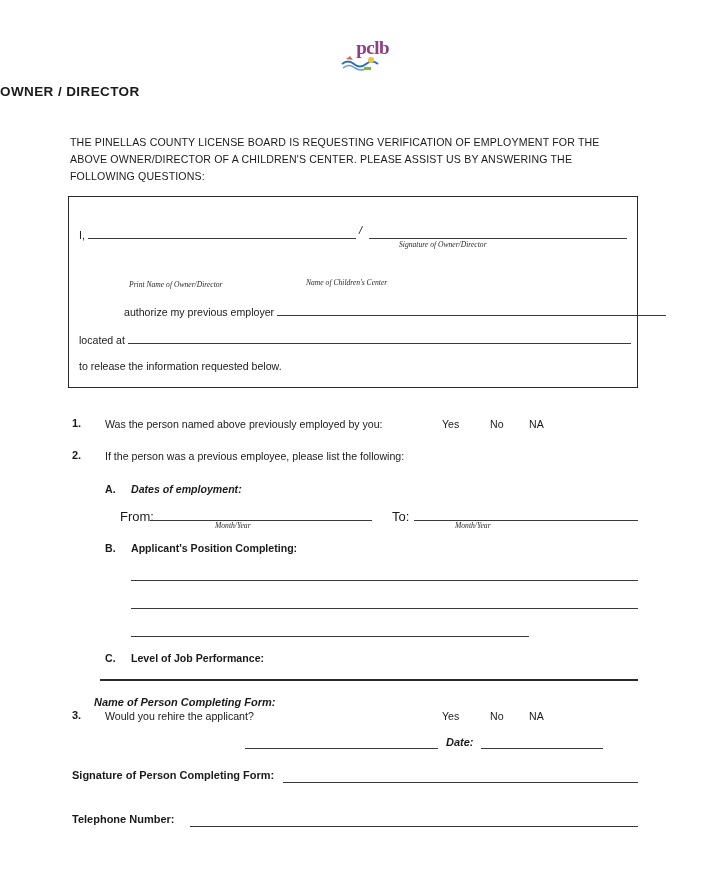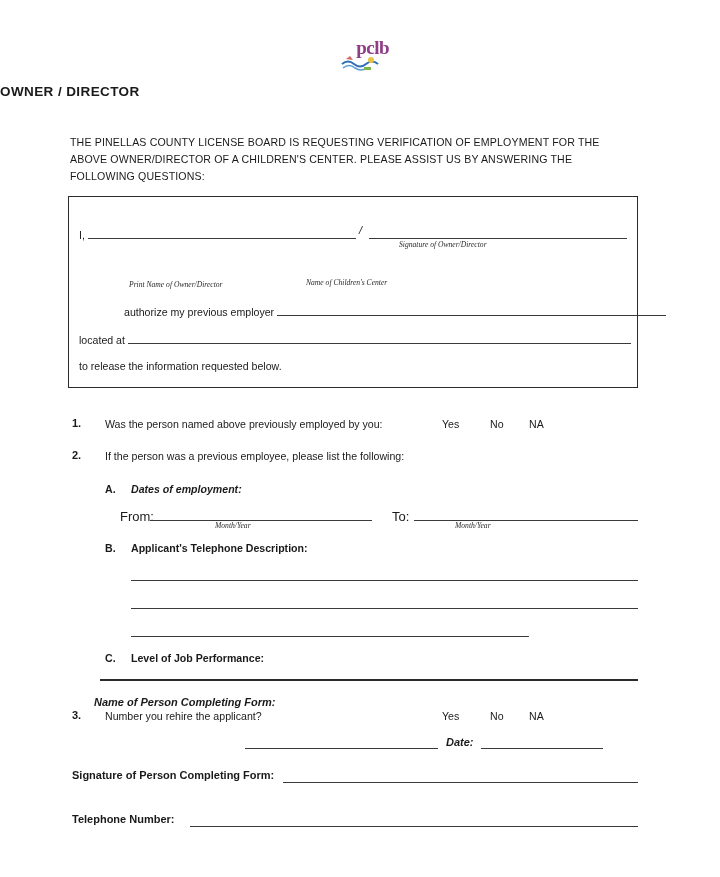--- a/index.html
+++ b/index.html
@@ -234,32 +234,32 @@
 
   <div class="plain" style="left:120px; top:509px;">From:</div>
   <div class="rule" style="left:150px; top:520px; width:222px;"></div>
   <div class="caption" style="left:215px; top:521px;">Month/Year</div>
 
   <div class="plain" style="left:392px; top:509px;">To:</div>
   <div class="rule" style="left:414px; top:520px; width:224px;"></div>
   <div class="caption" style="left:455px; top:521px;">Month/Year</div>
 
   <div class="sub-letter" style="left:105px; top:542px;">B.</div>
-  <div class="sub-title" style="left:131px; top:542px;">Applicant's Telephone Description:</div>
+  <div class="sub-title" style="left:131px; top:542px;">Applicant's Position Completing:</div>
 
   <div class="rule" style="left:131px; top:580px; width:507px;"></div>
   <div class="rule" style="left:131px; top:608px; width:507px; border-bottom-width:1.4px;"></div>
   <div class="rule" style="left:131px; top:636px; width:398px;"></div>
 
   <div class="sub-letter" style="left:105px; top:652px;">C.</div>
   <div class="sub-title" style="left:131px; top:652px;">Level of Job Performance:</div>
   <div class="rule-thick" style="left:100px; top:679px; width:538px;"></div>
 
   <div class="q-num" style="left:72px; top:709px;">3.</div>
-  <div class="q-text" style="left:105px; top:710px; font-size:10.6px; white-space:nowrap;">Number you rehire the applicant?</div>
+  <div class="q-text" style="left:105px; top:710px; font-size:10.6px; white-space:nowrap;">Would you rehire the applicant?</div>
   <div class="opt" style="left:442px; top:710px;">Yes</div>
   <div class="opt" style="left:490px; top:710px;">No</div>
   <div class="opt" style="left:529px; top:710px;">NA</div>
 
   <div class="bi-label" style="left:72px; top:696px;margin-left:22px;">Name of Person Completing Form:</div>
   <div class="rule" style="left:245px; top:748px; width:193px;"></div>
   <div class="bi-label" style="left:446px; top:736px;">Date:</div>
   <div class="rule" style="left:481px; top:748px; width:122px;"></div>
 
   <div class="b-label" style="left:72px; top:769px;">Signature of Person Completing Form:</div>

